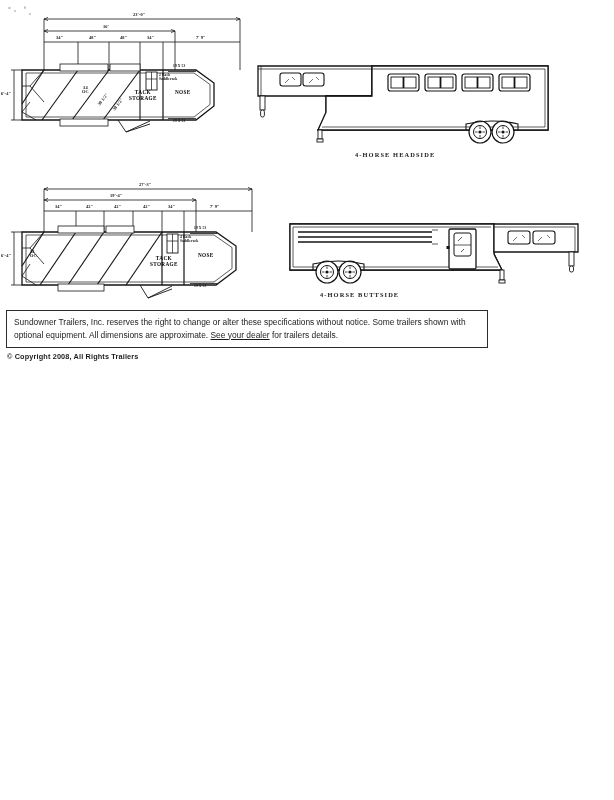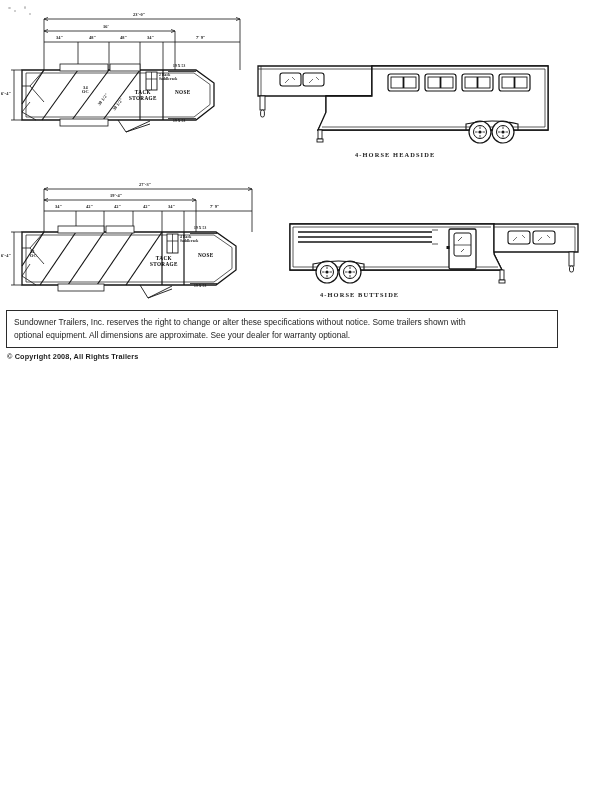--- a/index.html
+++ b/index.html
@@ -27,29 +27,29 @@
   .caption{
     font-family:"Liberation Serif",serif;
     font-weight:bold;font-size:6.4px;letter-spacing:1.1px;
     white-space:nowrap;color:#1a1a1a;
   }
   .rot-d1{transform:rotate(-52deg);transform-origin:left center;}
   .rot-d2{transform:rotate(-52deg);transform-origin:left center;}
 
   
   .disclaimer{
-    position:absolute;left:6px;top:310px;width:552px;
+    position:absolute;left:6px;top:310px;width:482px;
     border:1px solid #2b2b2b;box-sizing:border-box;
     padding:5px 7px 6px 7px;background:#fff;
   }
   .disclaimer p{
     margin:0;font-size:8.4px;line-height:12.6px;
     font-family:"Liberation Sans",sans-serif;color:#1c1c1c;
   }
-  .disclaimer .u{}
+  .disclaimer .u{text-decoration:underline;}
   .copyright{
     position:absolute;left:7px;top:352px;
     font-size:7.3px;font-weight:bold;color:#1c1c1c;
     font-family:"Liberation Sans",sans-serif;letter-spacing:.15px;
   }
 
   
   .speck{position:absolute;background:#8a8a8a;border-radius:50%;opacity:.55;}
 
   svg{display:block;}
@@ -440,18 +440,18 @@
       <g fill="none" stroke="#141414" stroke-width="1.1">
         <path d="M27 58 L27 52 Q52.5 46 78 52 L78 58"></path>
       </g>
     </svg>
   </div>
 
   <div class="abs caption" style="left:320px;top:291px;">4-HORSE  BUTTSIDE</div>
 
   <div class="disclaimer">
     <p><span>Sundowner Trailers, Inc. reserves the right to change or alter these specifications without notice. Some trailers shown with</span></p>
-    <p><span>optional equipment. All dimensions are approximate. </span><span class="u">See your dealer</span><span> for warranty optional.</span></p>
+    <p><span>optional equipment. All dimensions are approximate. </span><span class="u">See your dealer</span><span> for trailers details.</span></p>
   </div>
 
   <div class="copyright">© Copyright 2008, All Rights Trailers</div>
 
 </div>
 
 </body></html>

